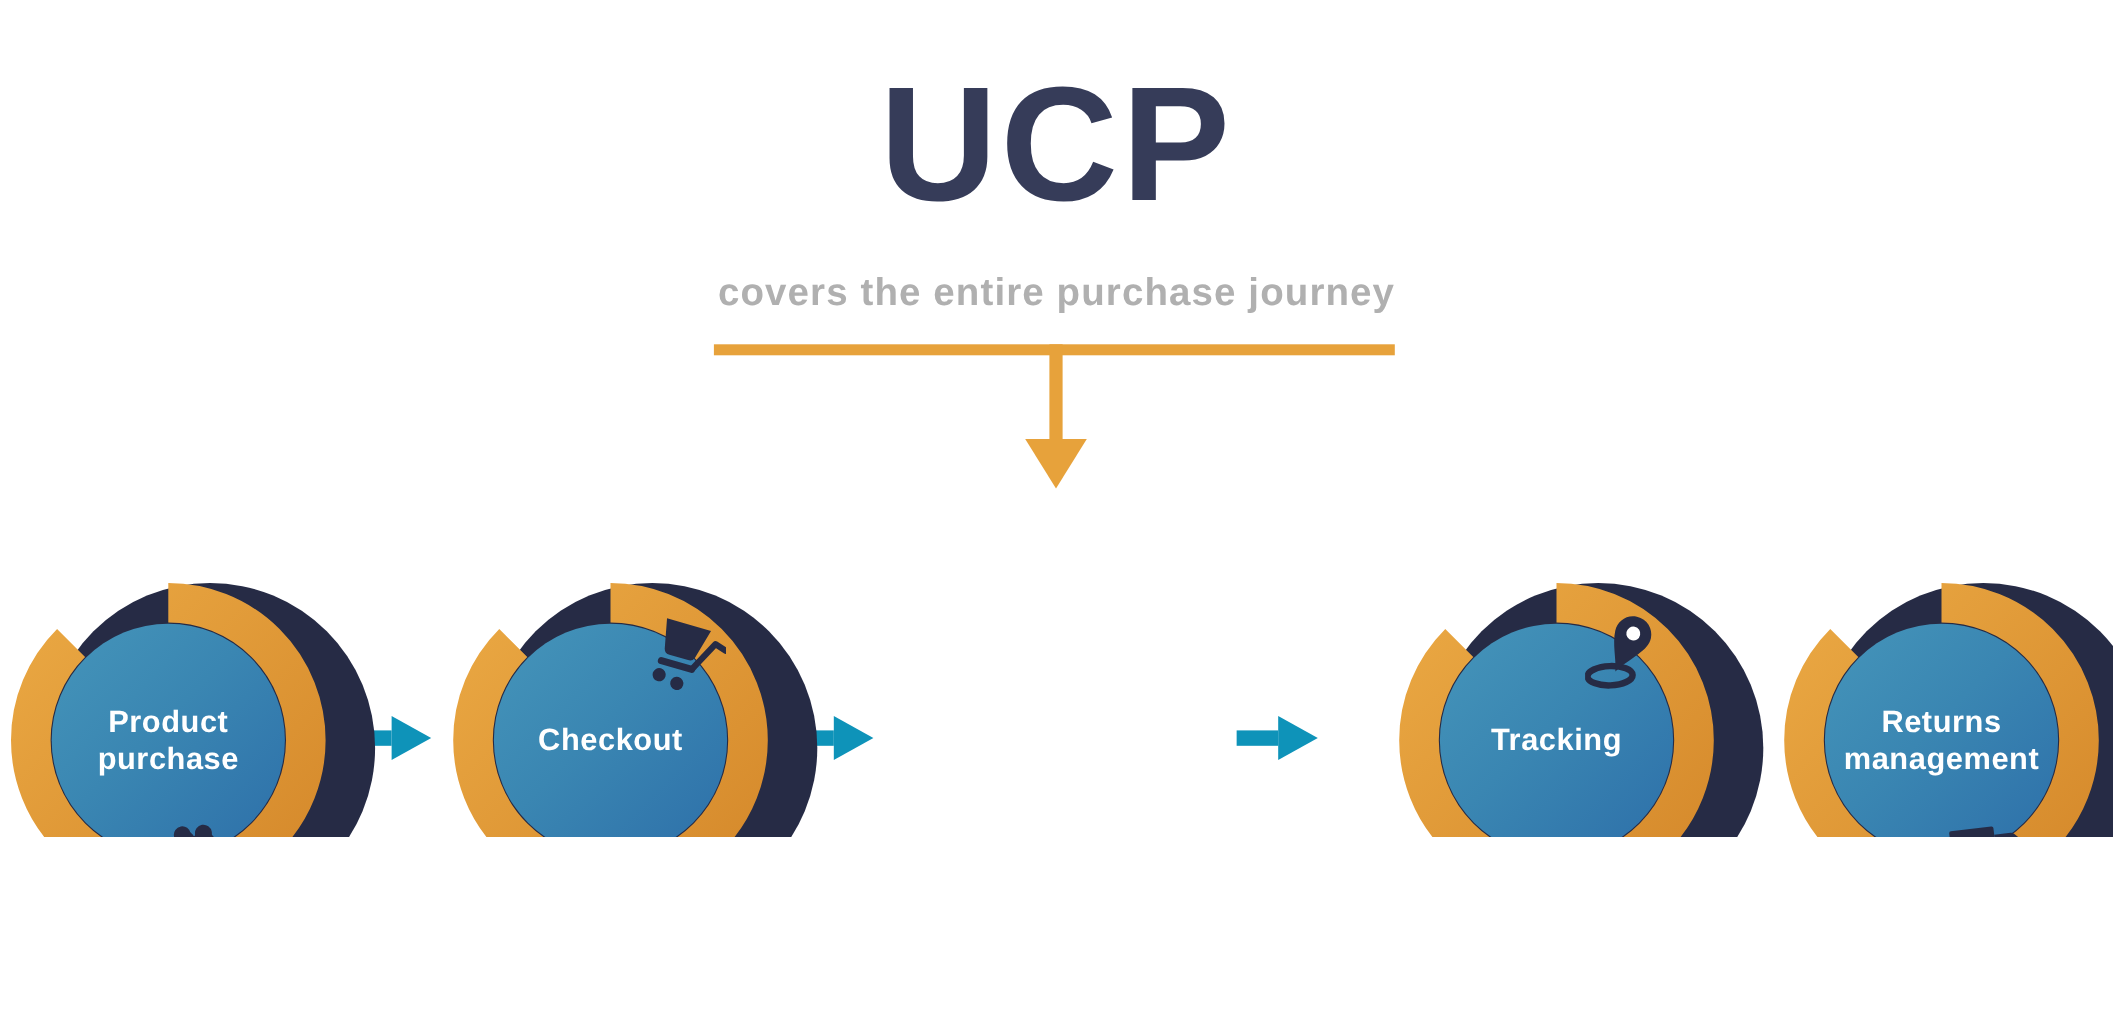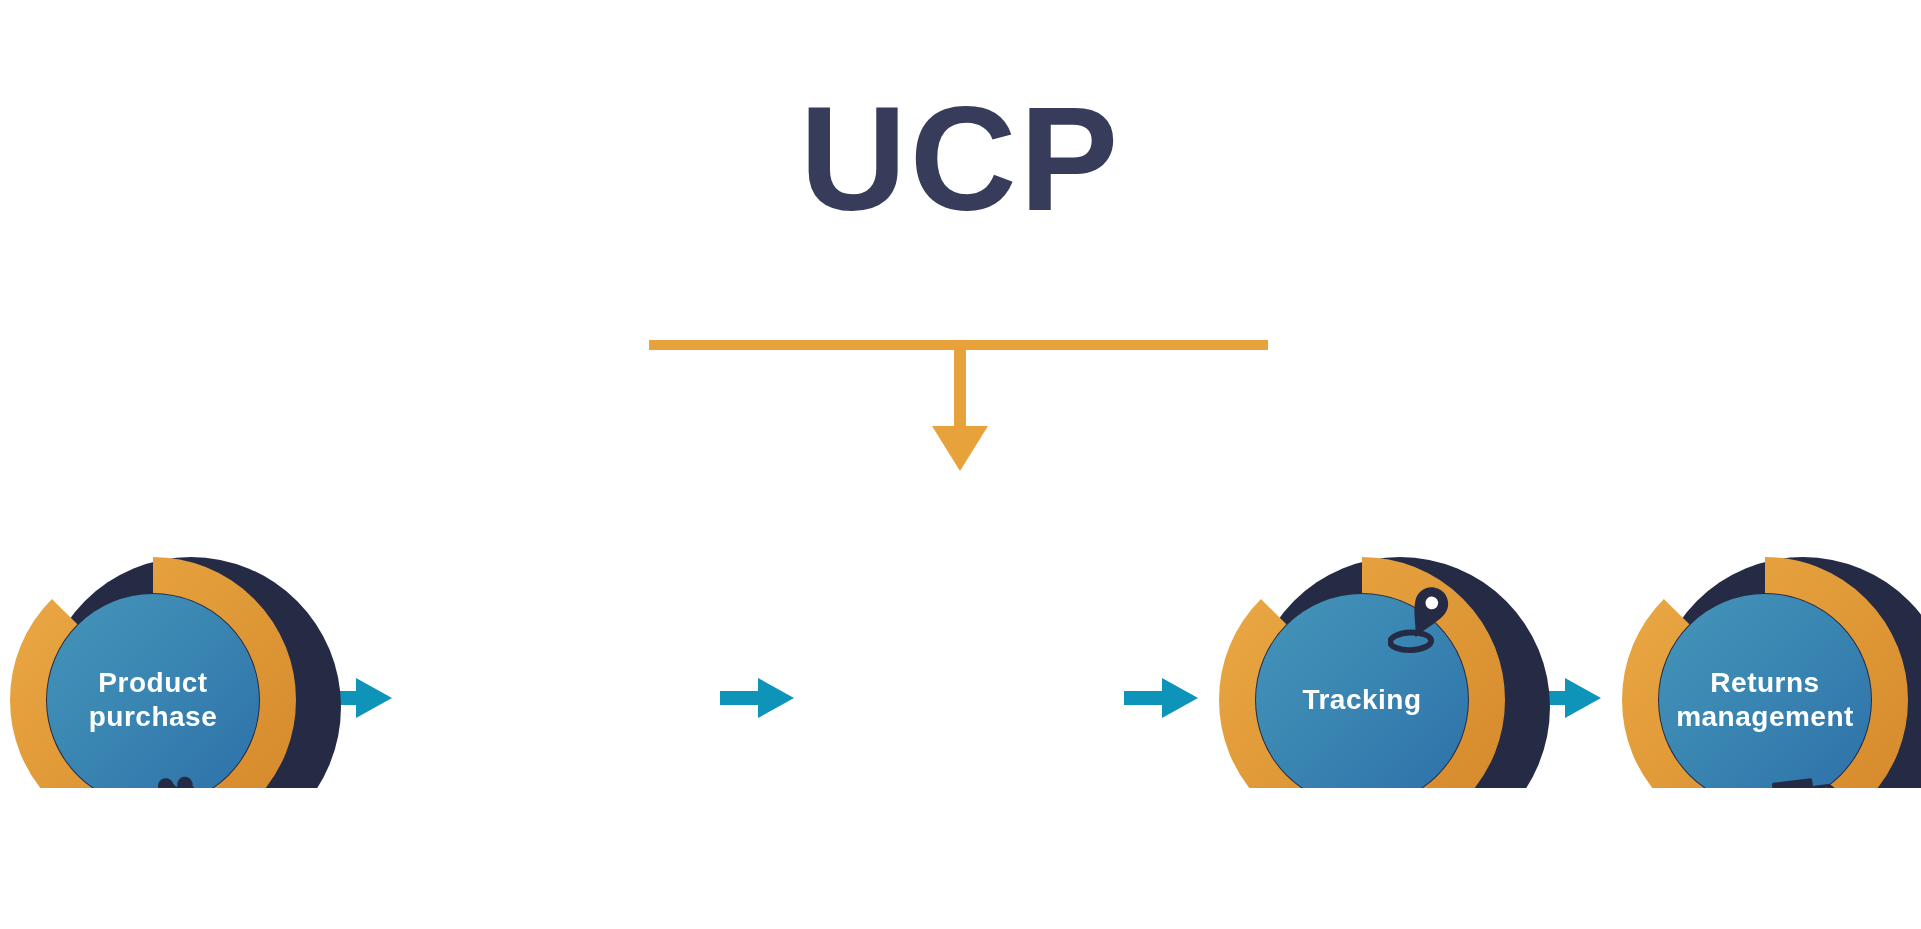--- a/index.html
+++ b/index.html
@@ -1,19 +1,18 @@
 <!DOCTYPE html>
 <html><head>
 <meta charset="utf-8">
 <style>
   html,body{margin:0;padding:0;background:#ffffff;}
   .canvas{
     position:relative;width:1921px;height:761px;overflow:hidden;background:#fff;
     font-family:"Liberation Sans", sans-serif;
-    margin-top:27px;
   }
   
   .title{
     position:absolute;left:0;top:58px;width:100%;text-align:center;
     font-size:148px;font-weight:bold;letter-spacing:3px;color:#363C59;line-height:1;
   }
   .subtitle{
     position:absolute;left:0;top:246px;width:100%;text-align:center;
     font-size:35px;font-weight:bold;letter-spacing:1px;color:#b0b0b0;
   }
@@ -55,20 +54,21 @@
   <svg width="0" height="0" style="position:absolute" aria-hidden="true">
     <defs>
       <linearGradient id="ringGrad" x1="0" y1="0" x2="1" y2="1">
         <stop offset="0" stop-color="#EAA843"></stop>
         <stop offset="1" stop-color="#D5892B"></stop>
       </linearGradient>
     </defs>
   </svg>
 
   <div class="title">UCP</div>
+  <div class="subtitle">covers the entire purchase journey</div>
 
   <div class="h-line"></div>
   <div class="v-line"></div>
   <div class="down-arrowhead"></div>
 
   <div class="step" style="left:-37px">
     <div class="navy-disc"></div>
     <svg class="ring" width="300" height="300">
       <circle cx="150" cy="150" r="125" fill="none" stroke="url(#ringGrad)" stroke-width="36" pathLength="360" stroke-dasharray="315 45" stroke-dashoffset="90"></circle>
     </svg>
@@ -86,23 +86,42 @@
         <circle cx="57" cy="23" r="8"></circle>
         <polygon points="37,38 55,34 61,44 43,50" fill="#8FC0DC"></polygon>
         <circle cx="24" cy="64" r="15"></circle>
         <circle cx="24" cy="64" r="8" fill="none" stroke="#ffffff" stroke-width="5"></circle>
         <circle cx="76" cy="57" r="16"></circle>
         <circle cx="76" cy="57" r="9" fill="none" stroke="#ffffff" stroke-width="5"></circle>
       </g>
     </svg>
   </div>
 
+  <div class="step" style="left:365px">
+    <div class="navy-disc"></div>
+    <svg class="ring" width="300" height="300">
+      <circle cx="150" cy="150" r="125" fill="none" stroke="url(#ringGrad)" stroke-width="36" pathLength="360" stroke-dasharray="315 45" stroke-dashoffset="90"></circle>
+    </svg>
+    <div class="blue-disc"></div>
+    <div class="step-label-wrap">
+        <div class="step-label">Checkout</div>
+      </div>
+    <svg class="step-icon" style="left:215px;top:73px" width="80" height="80" viewBox="0 0 100 100">
+      <g transform="rotate(16 50 50)" fill="#262B45">
+        <path d="M22,14 h52 l-9,34 a7,7 0 0 1 -7,5 h-22 a7,7 0 0 1 -7,-5 z"></path>
+        <rect x="25" y="58" width="44" height="8" rx="4"></rect>
+        <path d="M66,60 L83,27 L96,31" fill="none" stroke="#262B45" stroke-width="7" stroke-linecap="round" stroke-linejoin="round"></path>
+        <circle cx="31" cy="78" r="7.5"></circle>
+        <circle cx="53" cy="82" r="7.5"></circle>
+      </g>
+    </svg>
+  </div>
 
 
-  <div class="step" style="left:1172px">
+  <div class="step" style="left:1225px">
     <div class="navy-disc"></div>
     <svg class="ring" width="300" height="300">
       <circle cx="150" cy="150" r="125" fill="none" stroke="url(#ringGrad)" stroke-width="36" pathLength="360" stroke-dasharray="315 45" stroke-dashoffset="90"></circle>
     </svg>
     <div class="blue-disc"></div>
     <div class="step-label-wrap">
         <div class="step-label">Tracking</div>
       </div>
     <svg class="step-icon" style="left:216px;top:72px" width="70" height="78" viewBox="0 0 70 80">
       <g transform="rotate(12 35 40)">

